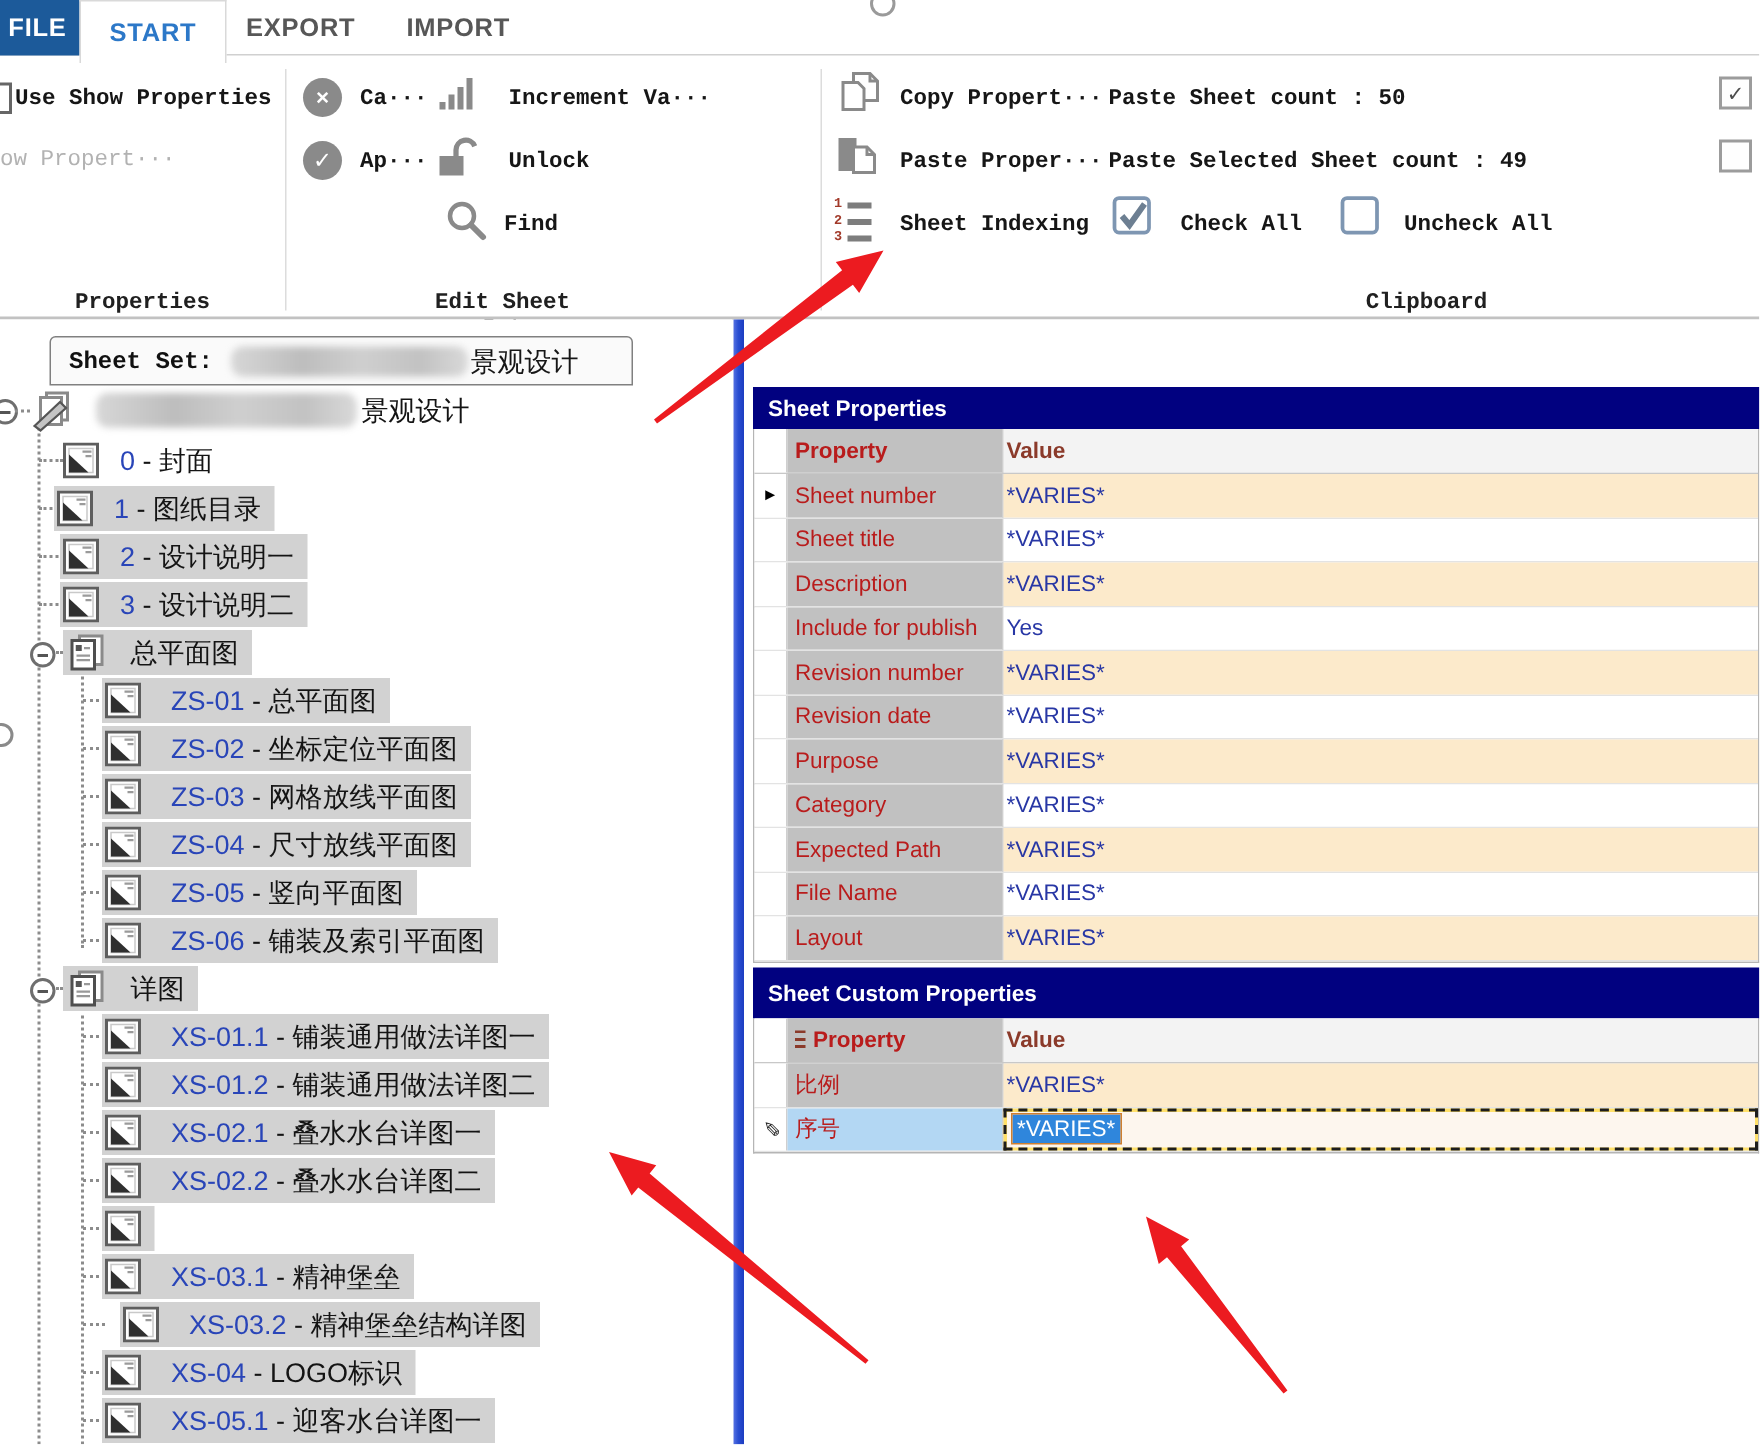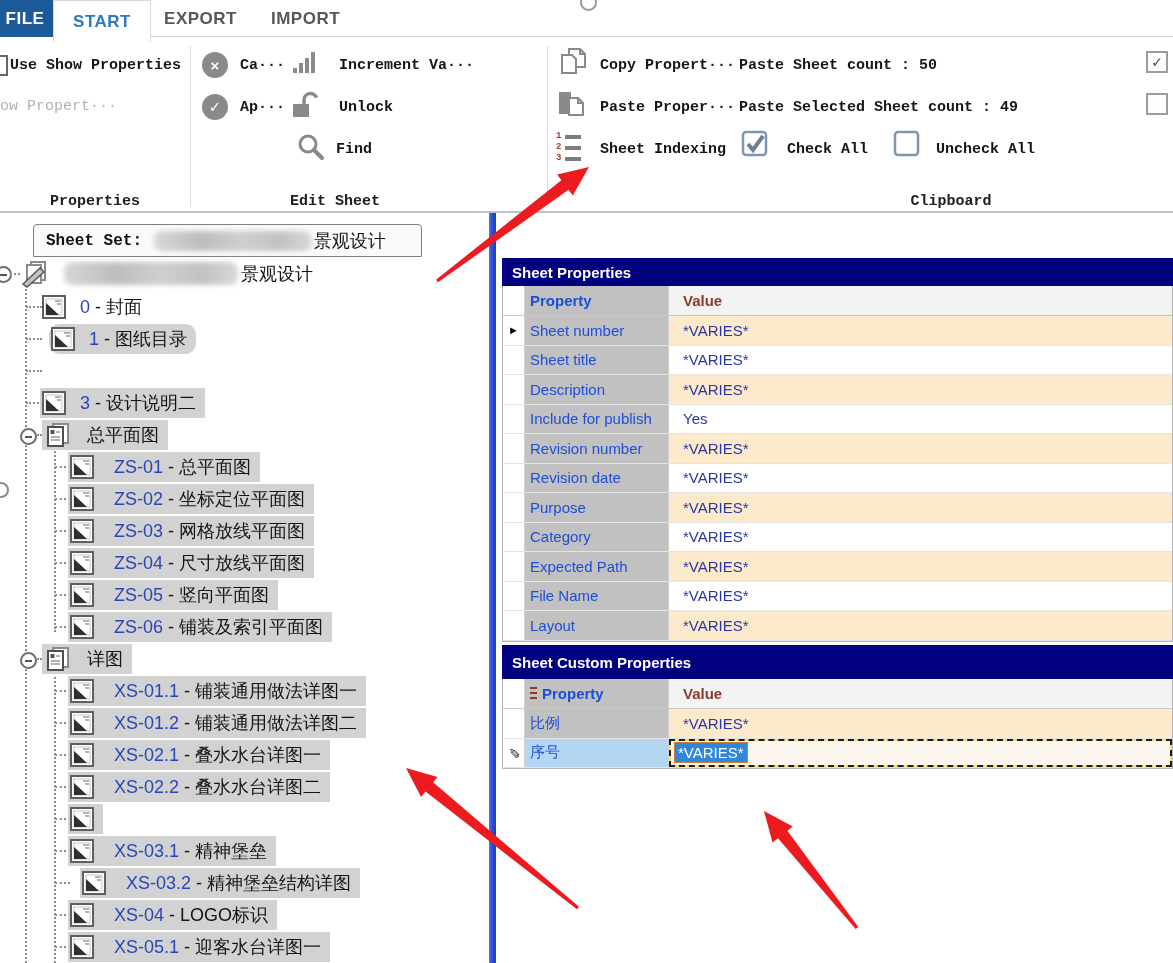--- a/index.html
+++ b/index.html
@@ -70,24 +70,24 @@
   .navybar{height:28px;background:#010180;color:#fff;display:flex;align-items:center;
            padding-left:10px;font-size:15px;font-weight:700;box-sizing:border-box;}
   .navybar.tall{height:34px;}
   .grid{border-left:1px solid #b5b5b5;border-right:1px solid #b5b5b5;border-bottom:1px solid #b5b5b5;}
   .trow{display:flex;height:29.5px;box-sizing:border-box;border-bottom:1px solid #e3e3e3;}
   .thead{height:30px;background:#f3f3f3;border-bottom:1px solid #c8c8c8;}
   .c-ind{width:21px;min-width:21px;border-right:1px solid #cfcfcf;background:#fff;display:flex;
          align-items:center;justify-content:center;font-size:11px;color:#000;}
   .c-name{width:144px;min-width:144px;border-right:1px solid #cfcfcf;display:flex;align-items:center;
           padding-left:5px;box-sizing:border-box;font-size:15px;}
-  .c-val{flex:1;display:flex;align-items:center;padding-left:14px;box-sizing:border-box;
+  .c-val{flex:1;display:flex;align-items:center;padding-left:2px;box-sizing:border-box;
          font-size:15px;color:#2837a5;}
   .thead .c-name,.thead .c-val{color:#8b3a2a;font-weight:700;background:#f3f3f3;}
-  .trow .c-name{background:#c1c1c1;color:#1d4ed8;}
+  .trow .c-name{background:#c1c1c1;color:#b91c1c;}
   .val-beige{background:#fceacb;}
   .val-white{background:#fff;}
   .name-edit{background:#b3d7f3 !important;}
   .c-val.editing{background:linear-gradient(#fdf6ee,#fdf6ee) padding-box,
                  linear-gradient(#ffe06a,#ffe06a) border-box;
                  border:2px dashed #1d1d1d;padding-left:4px;}
   .seltext{background:#2f86dc;color:#fff;outline:1px solid #cf7f2f;padding:1px 3px;}
   .grip{width:7px;height:13px;margin-right:5px;
         background:repeating-linear-gradient(#8b3a2a 0 2px,transparent 2px 5px);}
   .pencil{font-size:14px;color:#222;transform:rotate(90deg) scaleX(-1);display:inline-block;}
@@ -243,35 +243,47 @@
                 <polygon points="4,20 4,8 17,20" fill="#2f2f2f"></polygon>
                 <line x1="13" y1="6" x2="19" y2="6" stroke="#9a9a9a" stroke-width="1.5"></line>
                 <line x1="15" y1="9" x2="19" y2="9" stroke="#9a9a9a" stroke-width="1.5"></line>
               </svg>
             </span>
             <span class="tree-label" style="margin-left:14px;"><span class="num">0</span> - 封面</span>
           </span>
         </div>
         <div class="tree-row" style="top: 110px;">
           <div class="stub" style="left:26px;width:16px;"></div>
-          <span class="hl sel" style="left:49px;border-radius:11px;">
+          <span class="hl sel" style="left:36px;">
             <span style="display:inline-flex;">
               <svg width="24" height="24" viewBox="0 0 24 24">
                 <rect x="1" y="1" width="22" height="22" fill="#fdfdfd" stroke="#5e5e5e" stroke-width="2"></rect>
                 <rect x="4" y="4" width="16" height="16" fill="#fff" stroke="#c9c9c9" stroke-width="1"></rect>
                 <polygon points="4,20 4,8 17,20" fill="#2f2f2f"></polygon>
                 <line x1="13" y1="6" x2="19" y2="6" stroke="#9a9a9a" stroke-width="1.5"></line>
                 <line x1="15" y1="9" x2="19" y2="9" stroke="#9a9a9a" stroke-width="1.5"></line>
               </svg>
             </span>
             <span class="tree-label" style="margin-left:14px;"><span class="num">1</span> - 图纸目录</span>
           </span>
         </div>
         <div class="tree-row" style="top: 142px;">
           <div class="stub" style="left:26px;width:16px;"></div>
+          <span class="hl sel" style="left:40px;">
+            <span style="display:inline-flex;">
+              <svg width="24" height="24" viewBox="0 0 24 24">
+                <rect x="1" y="1" width="22" height="22" fill="#fdfdfd" stroke="#5e5e5e" stroke-width="2"></rect>
+                <rect x="4" y="4" width="16" height="16" fill="#fff" stroke="#c9c9c9" stroke-width="1"></rect>
+                <polygon points="4,20 4,8 17,20" fill="#2f2f2f"></polygon>
+                <line x1="13" y1="6" x2="19" y2="6" stroke="#9a9a9a" stroke-width="1.5"></line>
+                <line x1="15" y1="9" x2="19" y2="9" stroke="#9a9a9a" stroke-width="1.5"></line>
+              </svg>
+            </span>
+            <span class="tree-label" style="margin-left:14px;"><span class="num">2</span> - 设计说明一</span>
+          </span>
         </div>
         <div class="tree-row" style="top: 174px;">
           <div class="stub" style="left:26px;width:16px;"></div>
           <span class="hl sel" style="left:40px;">
             <span style="display:inline-flex;">
               <svg width="24" height="24" viewBox="0 0 24 24">
                 <rect x="1" y="1" width="22" height="22" fill="#fdfdfd" stroke="#5e5e5e" stroke-width="2"></rect>
                 <rect x="4" y="4" width="16" height="16" fill="#fff" stroke="#c9c9c9" stroke-width="1"></rect>
                 <polygon points="4,20 4,8 17,20" fill="#2f2f2f"></polygon>
                 <line x1="13" y1="6" x2="19" y2="6" stroke="#9a9a9a" stroke-width="1.5"></line>

